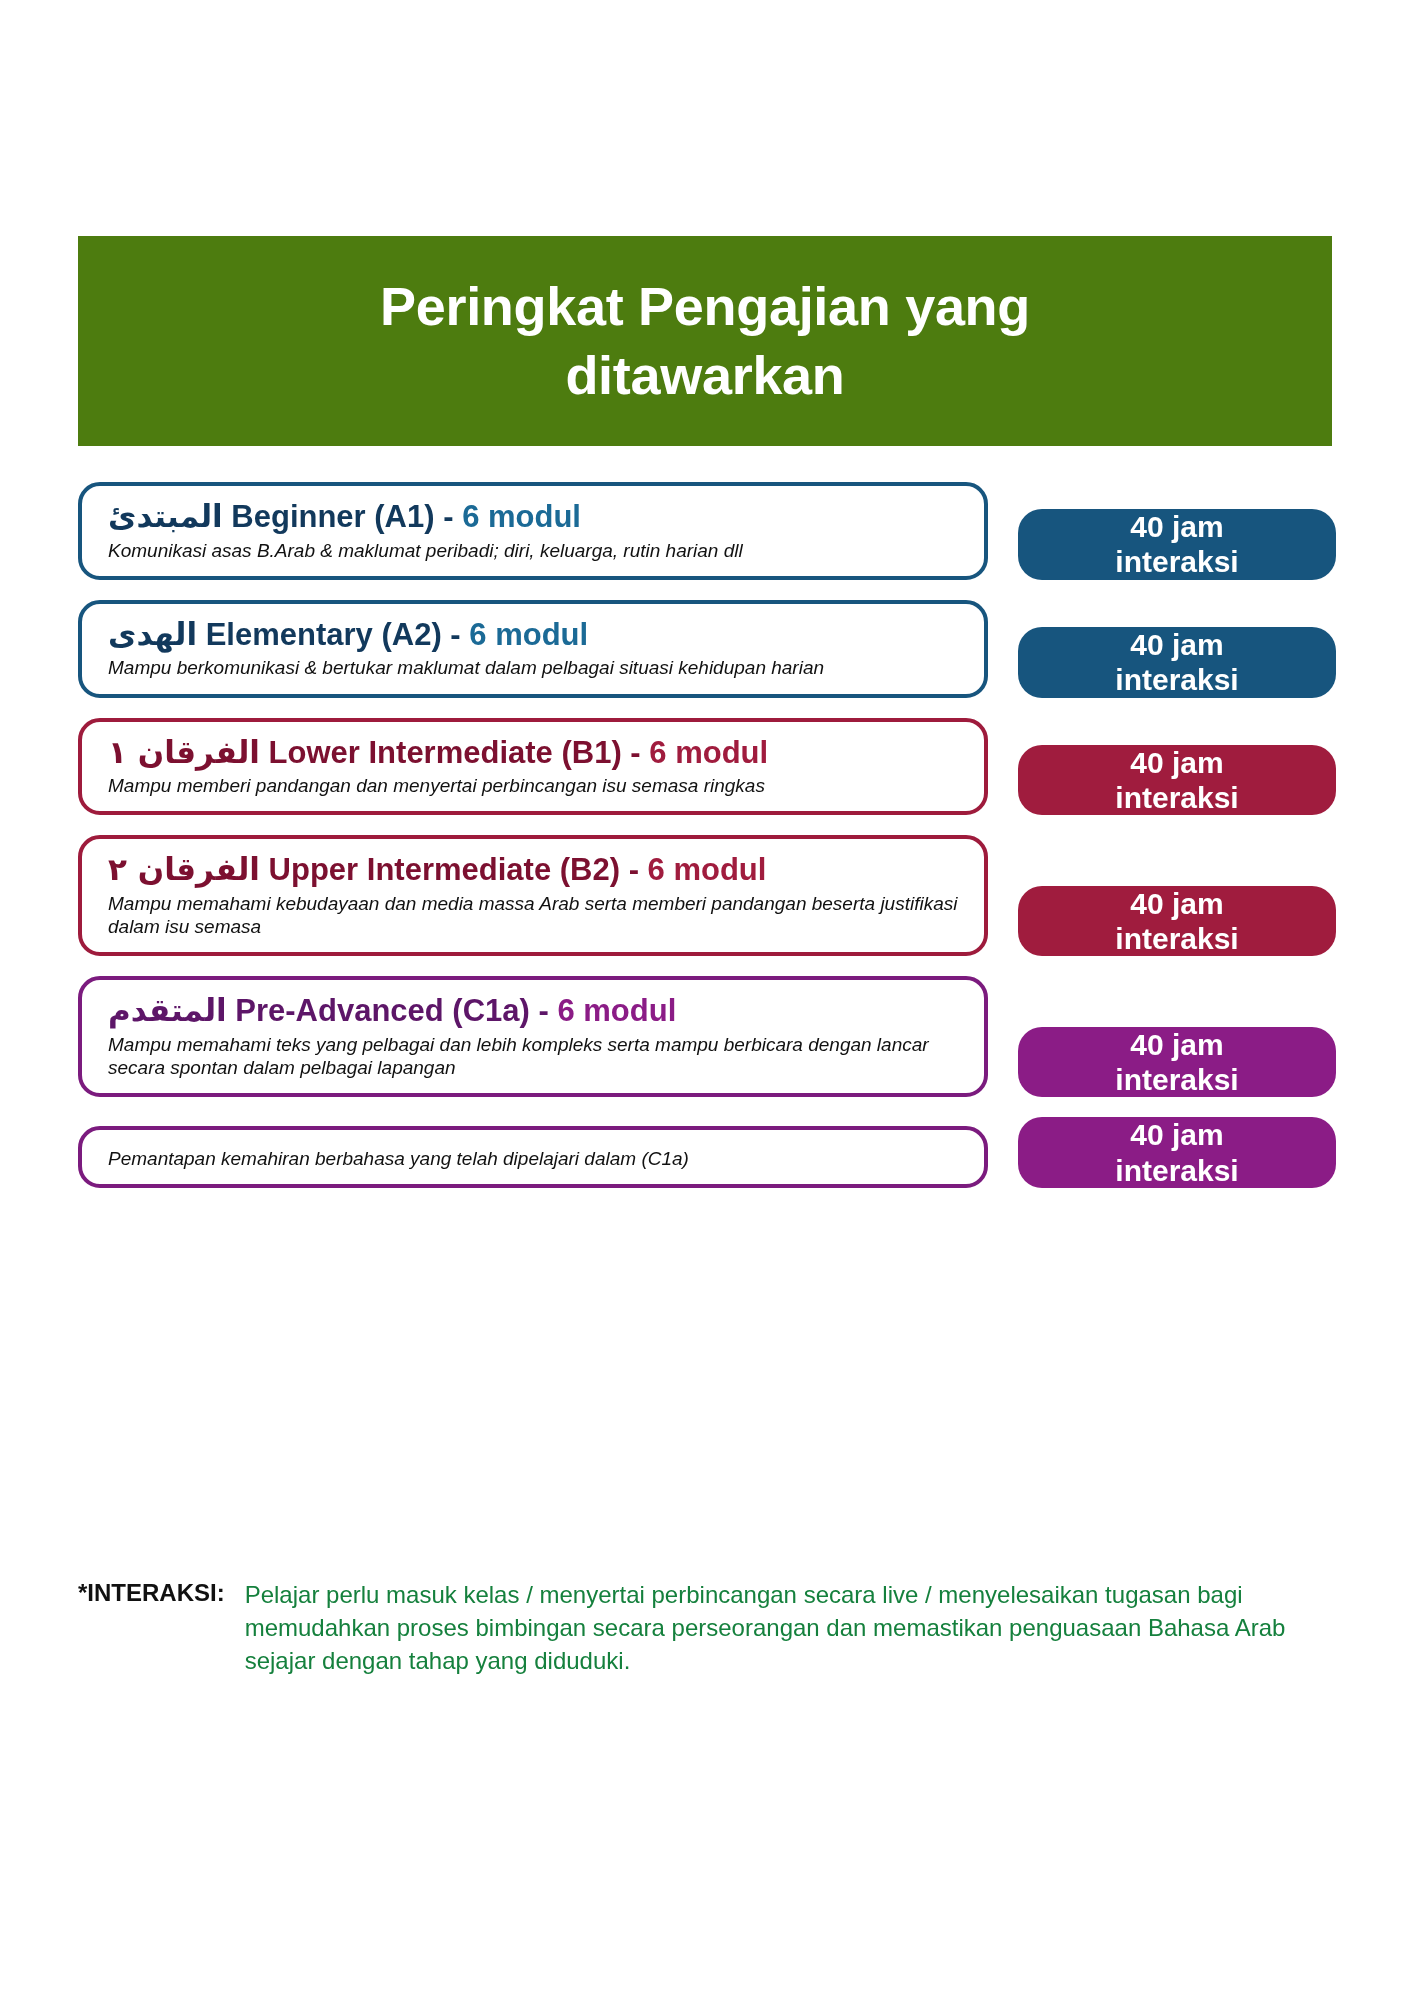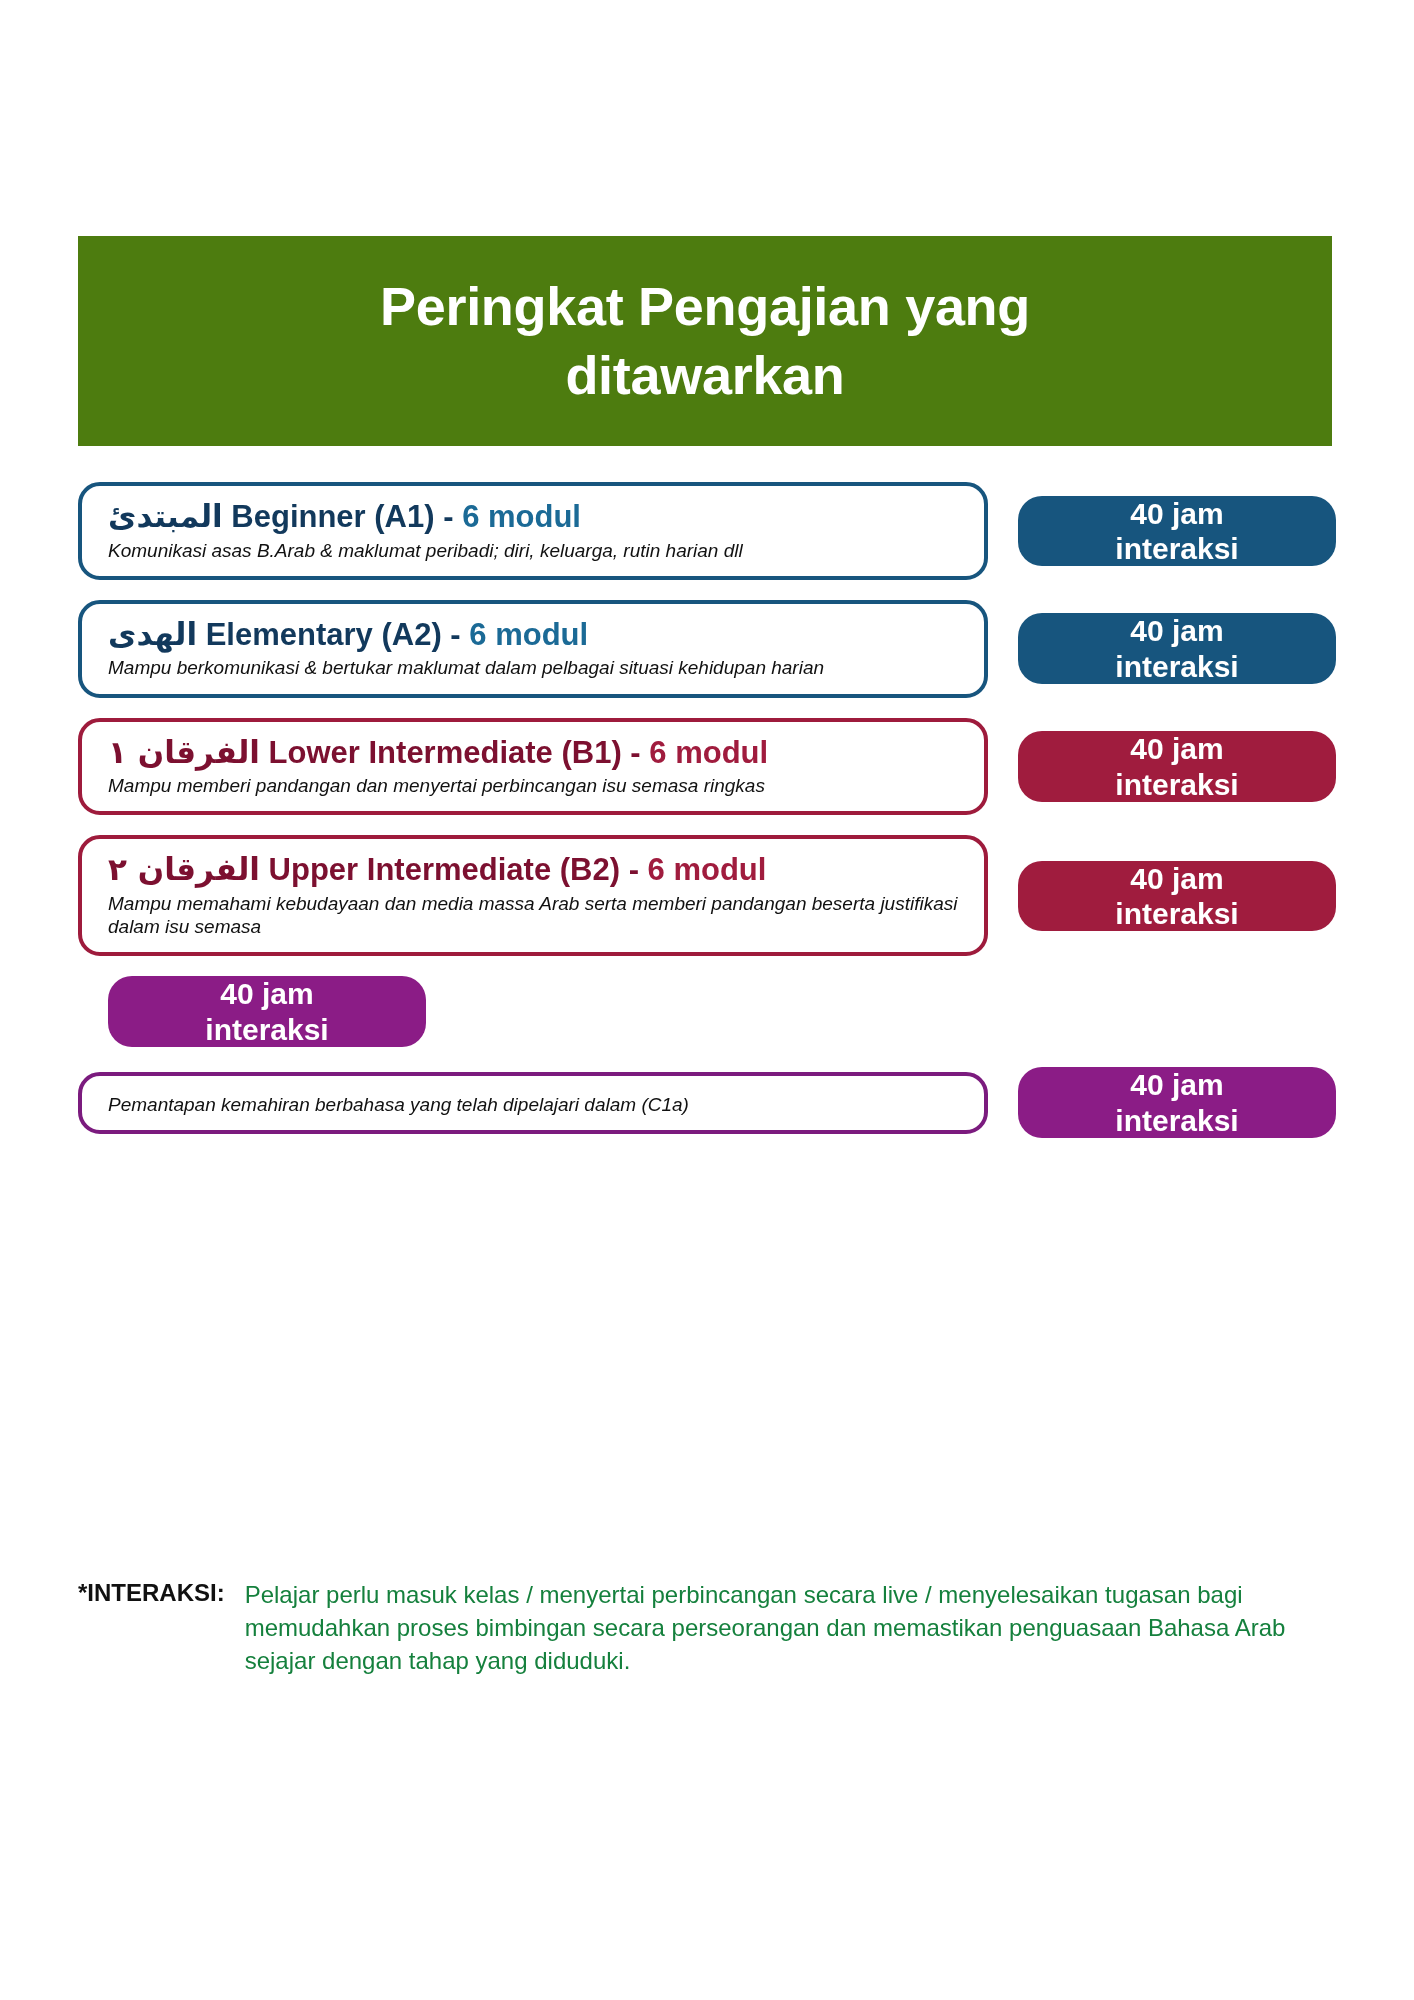--- a/index.html
+++ b/index.html
@@ -48,21 +48,21 @@
 
   
   .rows {
     position: absolute;
     left: 78px;
     top: 482px;
     width: 1258px;
   }
   .row {
     display: flex;
-    align-items: center;
+    align-items: flex-end;
     margin-bottom: 20px;
   }
   .level-card {
     width: 910px;
     border: 4px solid #1d4e74;
     border-radius: 22px;
     padding: 13px 26px 14px 26px;
     display: flex;
     flex-direction: column;
     justify-content: center;
@@ -217,20 +217,27 @@
       </div>
       <div class="hours-badge">
         <div>
           <span>40 jam</span>
           <span>interaksi</span>
         </div>
       </div>
     </div>
 
     <div class="row c-purple">
+      <div class="level-card">
+        <div class="level-title">
+          <span class="arabic">المتقدم</span>
+          <span>Pre-Advanced (C1a)</span><span> - </span><span class="modul">6 modul</span>
+        </div>
+        <div class="level-desc">Mampu memahami teks yang pelbagai dan lebih kompleks  serta mampu berbicara dengan lancar secara spontan dalam pelbagai lapangan</div>
+      </div>
       <div class="hours-badge">
         <div>
           <span>40 jam</span>
           <span>interaksi</span>
         </div>
       </div>
     </div>
 
     <div class="row c-purple">
       <div class="level-card">

